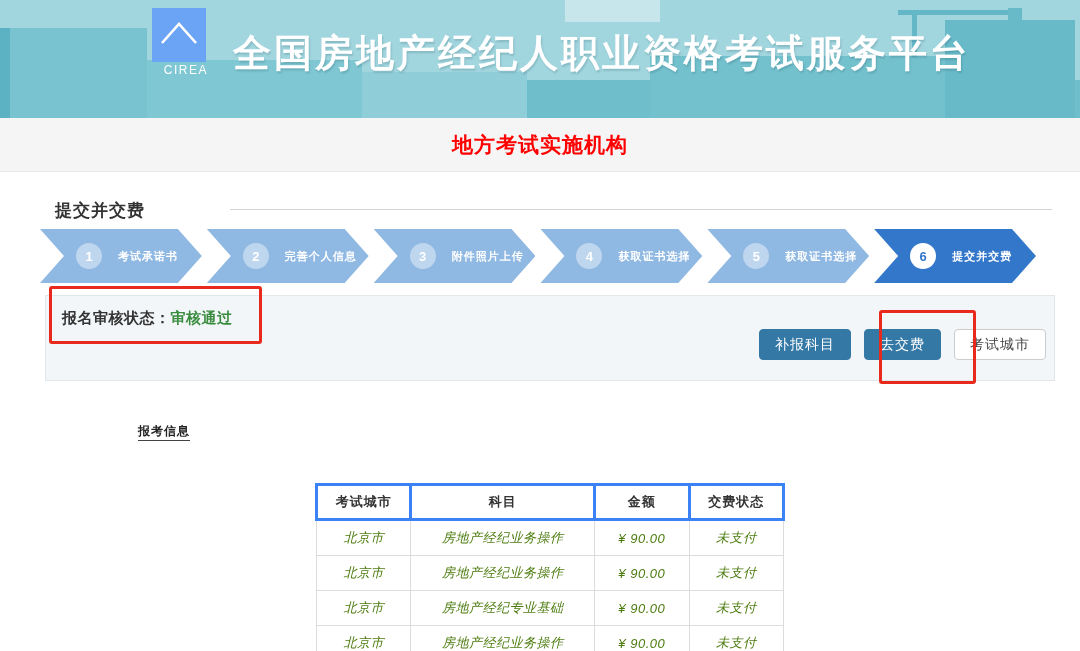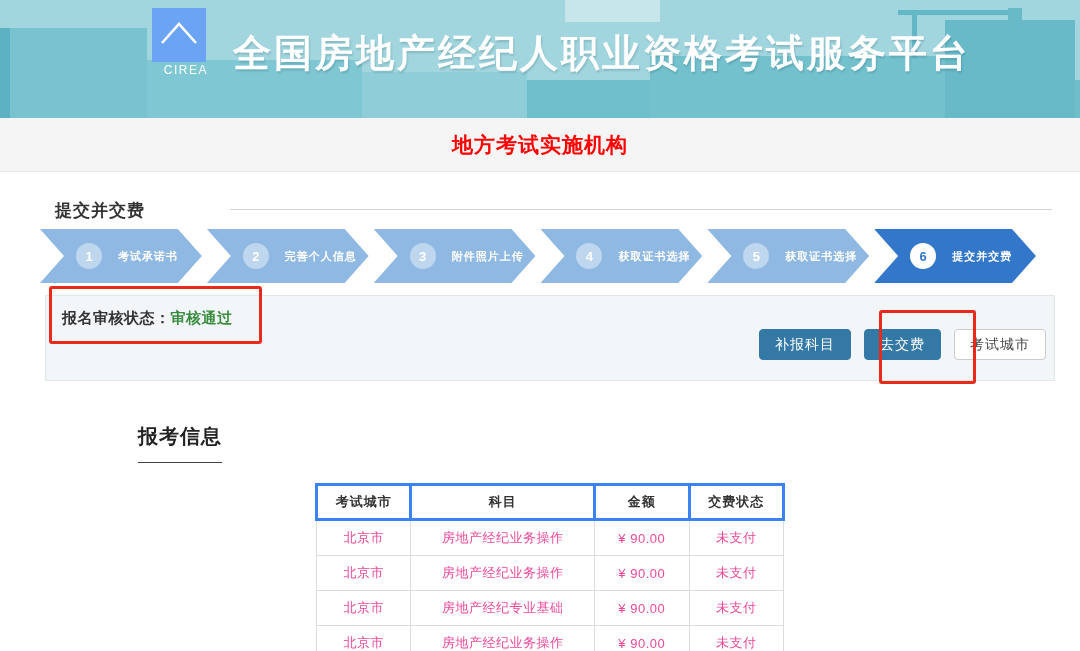--- a/index.html
+++ b/index.html
@@ -65,26 +65,26 @@
     font-family:inherit;
   }
   .btn-blue { background:#3478a6; color:#ffffff; border:1px solid #3478a6; }
   .btn-white { background:#ffffff; color:#444; border:1px solid #cccccc; }
   
   .anno { position:absolute; border:3px solid #e8291c; border-radius:3px; pointer-events:none; }
   .anno-status { left:49px; top:286px; width:213px; height:58px; }
   .anno-pay { left:879px; top:310px; width:97px; height:74px; }
   
   .tbl-title {
-    position:absolute; top:423px; left:138px; font-size:20px; font-weight:700; color:#222;
-    padding-bottom:12px; border-bottom:1px solid #444; letter-spacing:1px;
+    position:absolute; top:423px; left:138px; font-size:12px; font-weight:700; color:#222;
+    padding-bottom:0; border-bottom:1px solid #444; letter-spacing:1px;
   }
   .reg-table { position:absolute; top:483px; left:315px; width:470px; border-collapse:collapse; font-size:13px; text-align:center; background:#fff; }
   .reg-table th { border:3px solid #3b82f6; padding:7px 4px; font-weight:700; color:#333; letter-spacing:1px; }
-  .reg-table td { border:1px solid #dcdcdc; padding:8px 4px; color:#ec4899; letter-spacing:0.5px; }
+  .reg-table td { border:1px solid #dcdcdc; padding:8px 4px; color:#4d7c0f; letter-spacing:0.5px;font-style:italic; }
 </style>
 </head>
 <body>
 
 <div class="page">
 
   <div class="hdr">
     <div class="b band"></div>
     <div class="b b1"></div>
     <div class="b b1e"></div>

